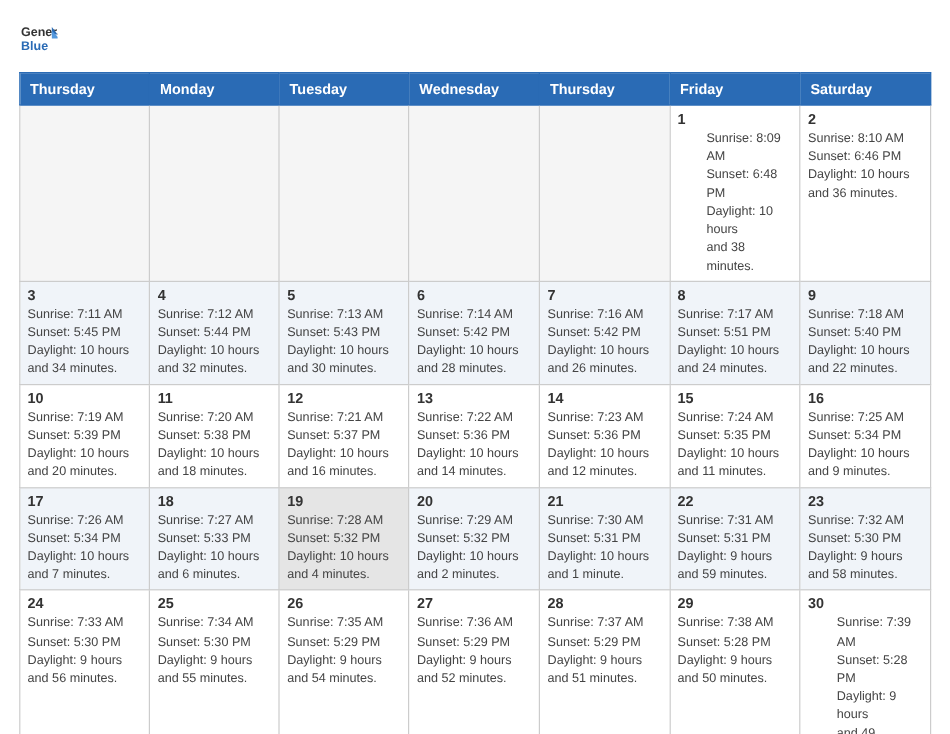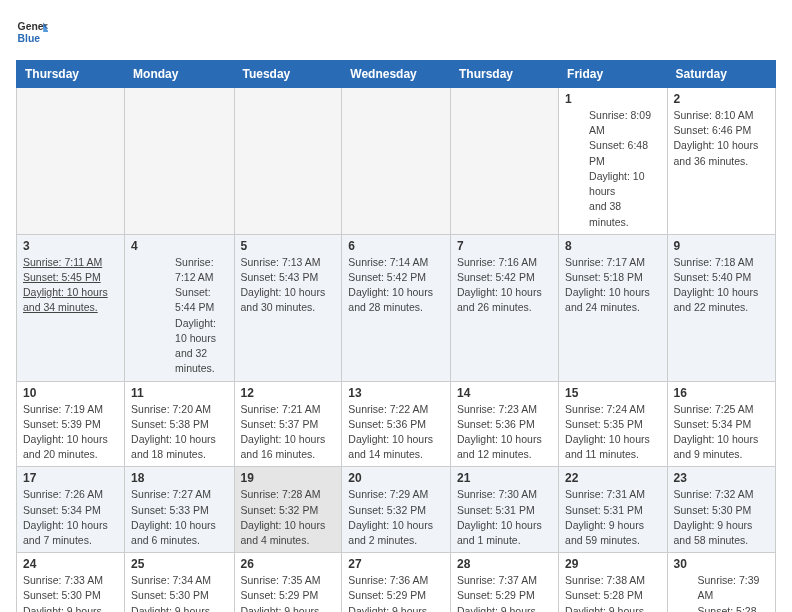--- a/index.html
+++ b/index.html
@@ -126,28 +126,28 @@
           <div class="day-number">2</div>
           <div class="day-info" style="white-space: pre-line;">Sunrise: 8:10 AM
 Sunset: 6:46 PM
 Daylight: 10 hours
 and 36 minutes.</div>
         </td>
       </tr>
       <tr>
         <td style="background: rgb(240, 244, 249);">
           <div class="day-number">3</div>
-          <div class="day-info" style="white-space: pre-line; text-decoration: underline;">Sunrise: 7:11 AM
+          <div class="day-info" style="white-space: pre-line;">Sunrise: 7:11 AM
 Sunset: 5:45 PM
 Daylight: 10 hours
 and 34 minutes.</div>
         </td>
         <td style="background: rgb(240, 244, 249);">
           <div class="day-number">4</div>
-          <div class="day-info" style="white-space: pre-line; margin-left: 44px;">Sunrise: 7:12 AM
+          <div class="day-info" style="white-space: pre-line;">Sunrise: 7:12 AM
 Sunset: 5:44 PM
 Daylight: 10 hours
 and 32 minutes.</div>
         </td>
         <td style="background: rgb(240, 244, 249);">
           <div class="day-number">5</div>
           <div class="day-info" style="white-space: pre-line;">Sunrise: 7:13 AM
 Sunset: 5:43 PM
 Daylight: 10 hours
 and 30 minutes.</div>
@@ -162,21 +162,21 @@
         <td style="background: rgb(240, 244, 249);">
           <div class="day-number">7</div>
           <div class="day-info" style="white-space: pre-line;">Sunrise: 7:16 AM
 Sunset: 5:42 PM
 Daylight: 10 hours
 and 26 minutes.</div>
         </td>
         <td style="background: rgb(240, 244, 249);">
           <div class="day-number">8</div>
           <div class="day-info" style="white-space: pre-line;">Sunrise: 7:17 AM
-Sunset: 5:18 PM
+Sunset: 5:51 PM
 Daylight: 10 hours
 and 24 minutes.</div>
         </td>
         <td style="background: rgb(240, 244, 249);">
           <div class="day-number">9</div>
           <div class="day-info" style="white-space: pre-line;">Sunrise: 7:18 AM
 Sunset: 5:40 PM
 Daylight: 10 hours
 and 22 minutes.</div>
         </td>

